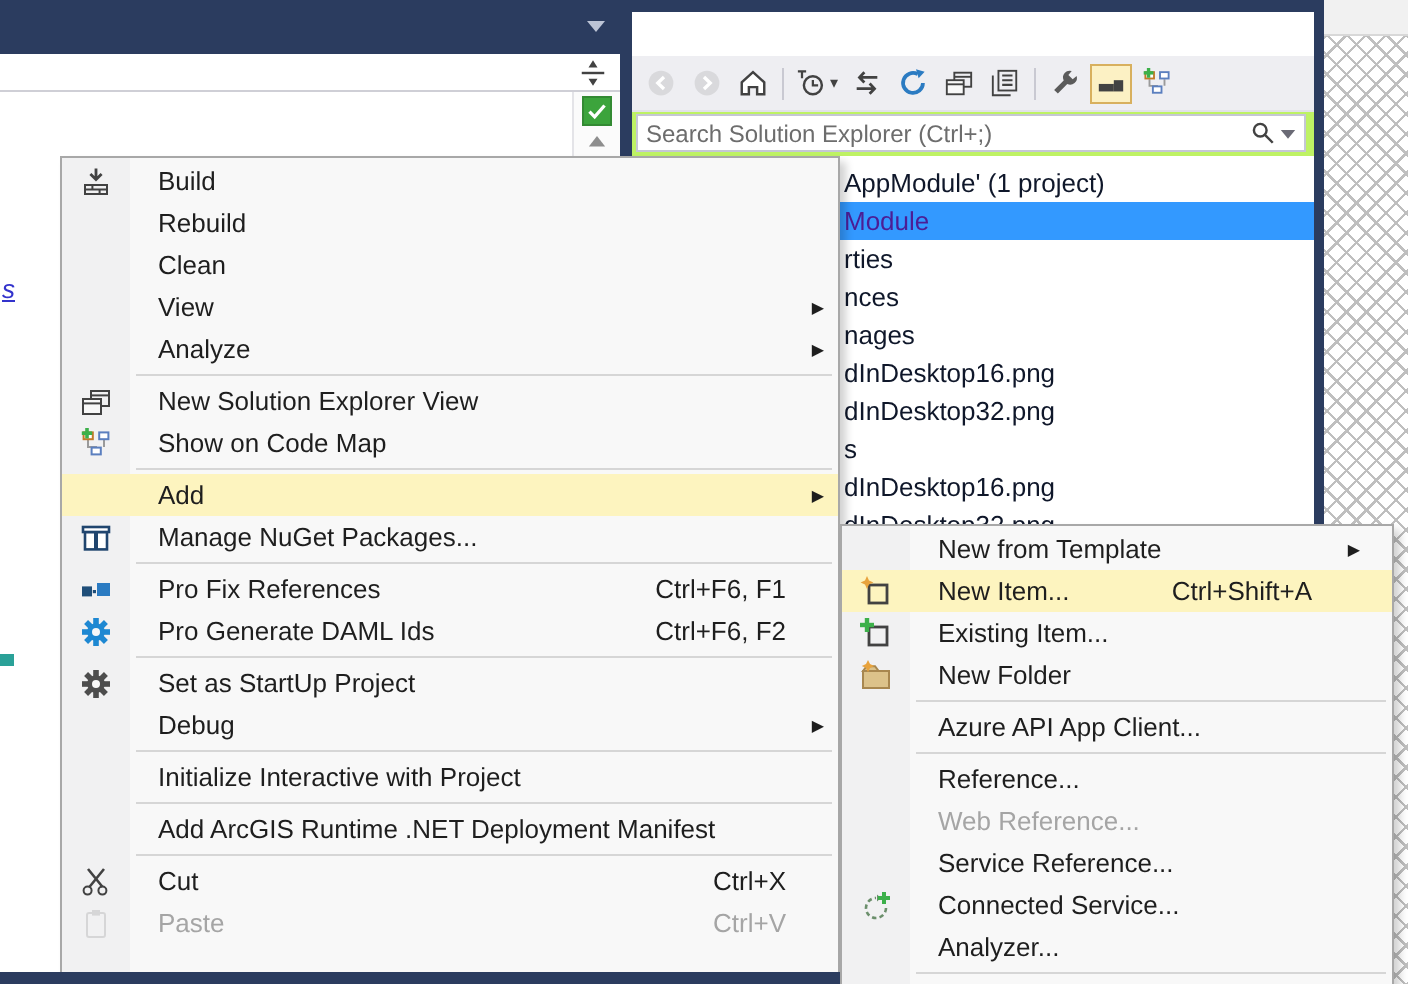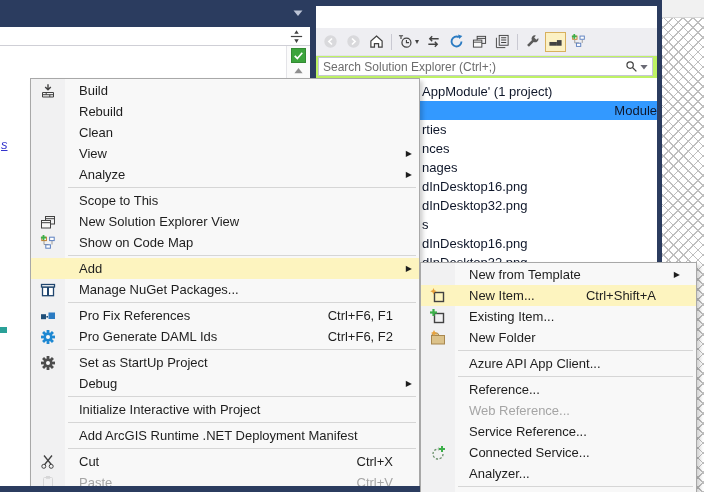--- a/index.html
+++ b/index.html
@@ -44,21 +44,21 @@
   .se-search { left:0; top:56px; width:100%; height:22px; background:#bef264; }
   .sbox { position:absolute; left:2px; right:4px; top:1px; height:19px; background:#fff;
           border:1px solid #C5C7D4; display:flex; align-items:center; }
   .sbox input { flex:1; border:0; outline:0; background:transparent; padding-left:4px;
                 font-family:"Liberation Sans",sans-serif; font-size:12px; color:#444; }
   .sbox input::placeholder { color:#6D6D6D; opacity:1; }
   .s-ic { width:13px; height:13px; color:#424242; margin-right:2px; }
   .s-dd { width:8px; height:8px; color:#6A6A75; margin-right:4px; }
   .se-tree { left:0; top:78px; width:100%; height:414px; background:#fff; padding-top:4px; }
   .trow { height:19px; line-height:19px; font-size:13px; color:#0f172a; padding-left:106px; white-space:nowrap; }
-  .trow.sel { background:#3399FF; color:#0f172a;text-align:right; }
+  .trow.sel { background:#3399FF; color:#4c1d95; }
   .panel-rborder { left:657px; top:0; width:5px; height:492px; background:#2B3C5F; }
 
   
   .hatch-top { left:662px; top:0; width:42px; height:18px; background:#F1F1F1; border-bottom:1px solid #D8D8D8; }
   .hatch { left:662px; top:18px; width:42px; height:474px; background-color:#fff;
     background-image:
       repeating-linear-gradient(45deg,  #BFBFBF 0, #BFBFBF 1.2px, transparent 1.2px, transparent 7px),
       repeating-linear-gradient(135deg, #BFBFBF 0, #BFBFBF 1.2px, transparent 1.2px, transparent 7px); }
 
   
@@ -341,26 +341,20 @@
         <span class="mi-arrow">▶</span>
       </div>
       <div class="mi">
         <span class="mi-ic ic"></span>
         <span class="mi-label">Analyze</span>
         <span class="mi-short"></span>
         <span class="mi-arrow">▶</span>
       </div>
       <div class="msep"></div>
       <div class="mi">
-        <span class="mi-ic ic"></span>
-        <span class="mi-label">Scope to This</span>
-        <span class="mi-short"></span>
-        <span class="mi-arrow"></span>
-      </div>
-      <div class="mi">
         <span class="mi-ic ic">
           <svg viewBox="0 0 16 16" fill="none" stroke="#424242">
             <rect x="5.5" y="2.5" width="9" height="7.5"></rect>
             <path d="M5.5 4.7h9"></path>
             <rect x="1.5" y="6.5" width="9" height="7.5" fill="#F8F8F8"></rect>
             <path d="M1.5 8.7h9"></path>
           </svg>
         </span>
         <span class="mi-label">New Solution Explorer View</span>
         <span class="mi-short"></span>

